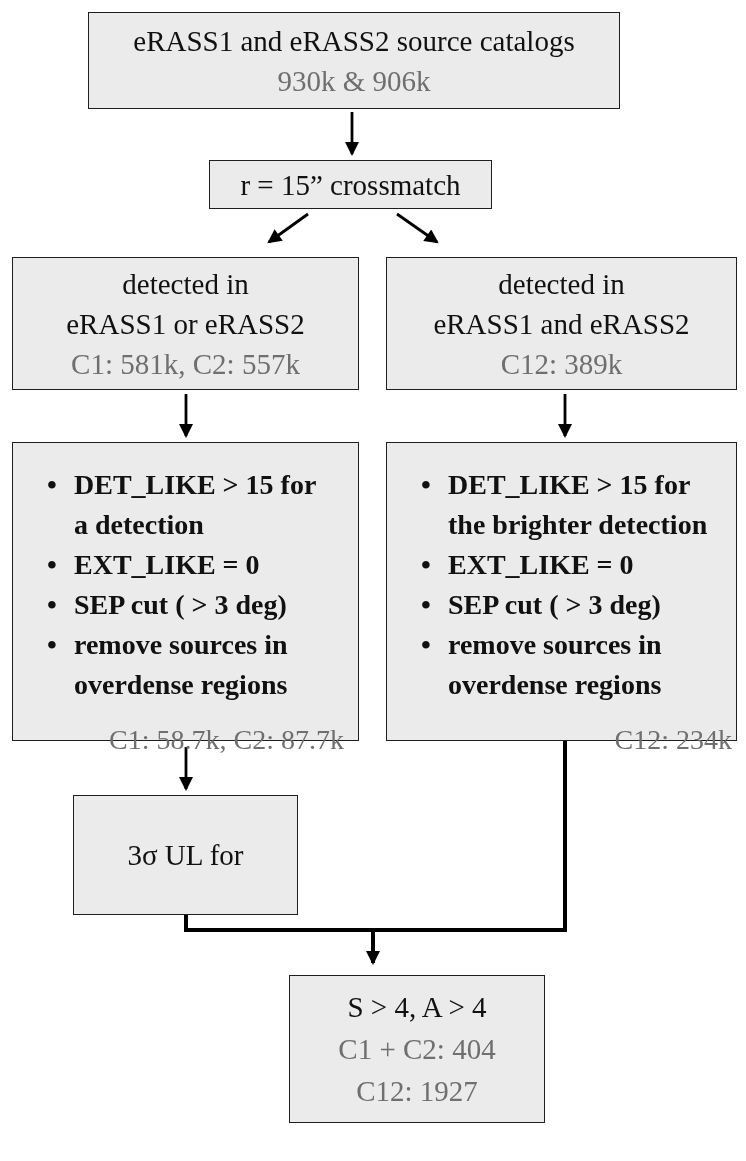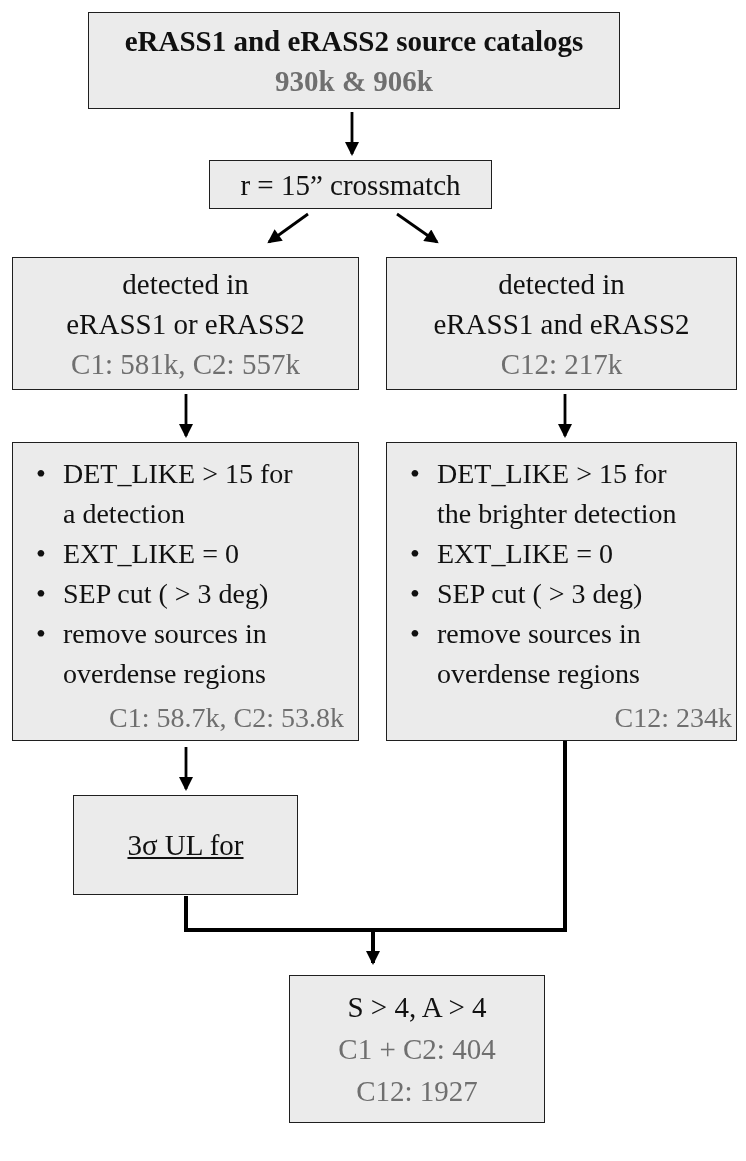--- a/index.html
+++ b/index.html
@@ -36,21 +36,21 @@
     justify-content:center;
   }
   .muted{color:var(--muted);}
   .bullets-box{
     justify-content:flex-start;
     text-align:left;
     font-size:28px;
     line-height:40px;
     padding:7px 4px 0 0;
   }
-  ul.bullets{margin:4px;padding:0 0 0 46px;list-style:none;}
+  ul.bullets{margin:15px;padding:0 0 0 46px;list-style:none;font-weight:bold;}
   ul.bullets li{position:relative;white-space:pre-line;}
   ul.bullets li::before{content:"\2022";position:absolute;left:-27px;top:0;}
   .counts-right{text-align:right;padding-right:10px;}
   .counts-shift{text-align:right;padding-left:56px;}
   .final-box{line-height:42px;}
 </style>
 </head>
 <body>
 
 <div class="canvas">
@@ -69,66 +69,66 @@
 
     <line class="stroke thin" x1="186" y1="394" x2="186" y2="436" marker-end="url(#ah)"></line>
     <line class="stroke thin" x1="565" y1="394" x2="565" y2="436" marker-end="url(#ah)"></line>
 
     <line class="stroke thin" x1="186" y1="747" x2="186" y2="789" marker-end="url(#ah)"></line>
 
     <path class="stroke thick" d="M565,741 L565,930 L186,930 L186,896"></path>
     <line class="stroke thick" x1="373" y1="930" x2="373" y2="963" marker-end="url(#ah)"></line>
   </svg>
 
-  <div class="box" style="left:88px;top:12px;width:532px;height:97px;font-weight:bold;">
+  <div class="box" style="left:88px;top:12px;width:532px;height:97px;">
     <div>eRASS1 and eRASS2 source catalogs</div>
     <div class="muted">930k &amp; 906k</div>
   </div>
 
   <div class="box" style="left:209px;top:160px;width:283px;height:49px;">
     <div>r = 15” crossmatch</div>
   </div>
 
   <div class="box" style="left:12px;top:257px;width:347px;height:133px;">
     <div>detected in</div>
     <div>eRASS1 or eRASS2</div>
     <div class="muted">C1: 581k, C2: 557k</div>
   </div>
 
   <div class="box" style="left:386px;top:257px;width:351px;height:133px;">
     <div>detected in</div>
     <div>eRASS1 and eRASS2</div>
-    <div class="muted">C12: 217k</div>
+    <div class="muted">C12: 389k</div>
   </div>
 
   <div class="box bullets-box" style="left:12px;top:442px;width:347px;height:299px;">
     <ul class="bullets">
       <li>DET_LIKE &gt; 15 for
 a detection</li>
       <li>EXT_LIKE = 0</li>
       <li>SEP cut ( &gt; 3 deg)</li>
       <li>remove sources in
 overdense regions</li>
     </ul>
-    <div class="muted counts-right">C1: 58.7k, C2: 53.8k</div>
+    <div class="muted counts-right">C1: 58.7k, C2: 87.7k</div>
   </div>
 
   <div class="box bullets-box" style="left:386px;top:442px;width:351px;height:299px;">
     <ul class="bullets">
       <li>DET_LIKE &gt; 15 for
 the brighter detection</li>
       <li>EXT_LIKE = 0</li>
       <li>SEP cut ( &gt; 3 deg)</li>
       <li>remove sources in
 overdense regions</li>
     </ul>
     <div class="muted counts-shift">C12: 234k</div>
   </div>
 
-  <div class="box" style="left:73px;top:795px;width:225px;height:100px;text-decoration:underline;">
+  <div class="box" style="left:73px;top:795px;width:225px;height:120px;">
     <div>3σ UL for</div>
   </div>
 
   <div class="box final-box" style="left:245px;top:975px;width:256px;height:148px;margin-left:44px;">
     <div>S &gt; 4, A &gt; 4</div>
     <div class="muted">C1 + C2: 404</div>
     <div class="muted">C12: 1927</div>
   </div>
 
 </div>

